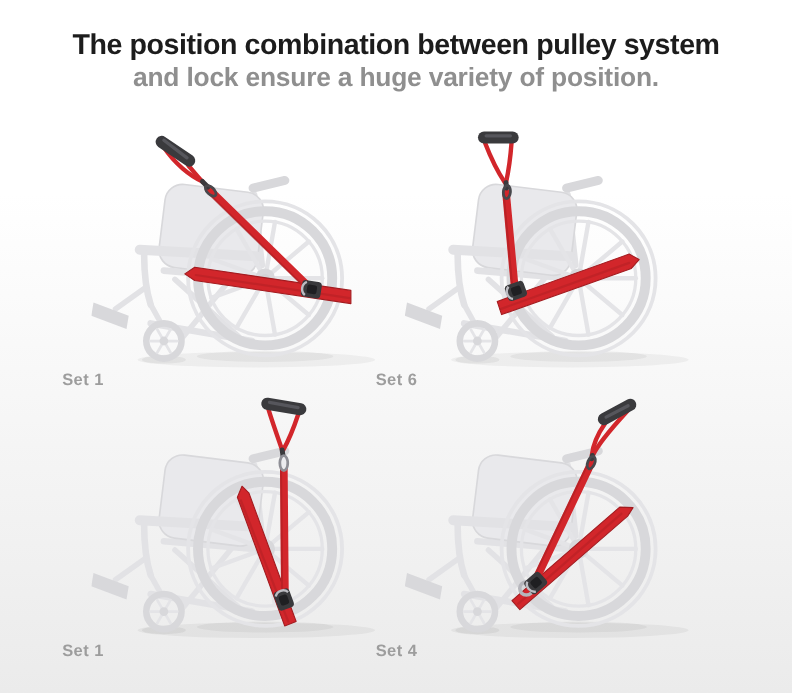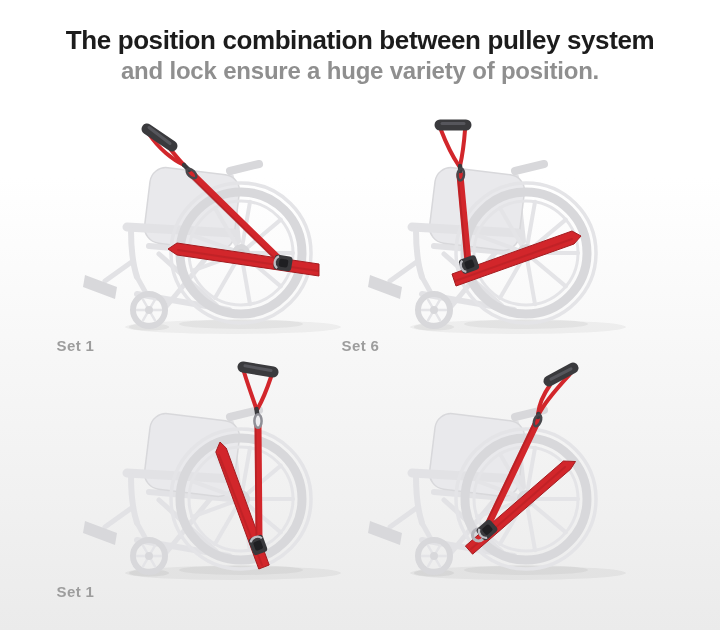--- a/index.html
+++ b/index.html
@@ -209,16 +209,17 @@
         <use href="#buckle" transform="translate(119,171) rotate(-41)"></use>
         <g>
           <path class="loopline" d="M182,26 C175,36 171,46 170,55"></path>
           <path class="loopline" d="M203,14 C192,26 177,42 171,55"></path>
           <path class="sleeve" d="M170.5,55 L170,58"></path>
           <ellipse class="biner" cx="169.5" cy="61.5" rx="3.2" ry="6" transform="rotate(22 169.5 61.5)"></ellipse>
           <path class="grip" d="M181,22 L205,9"></path>
           <path class="gripsheen" d="M183,20.2 L203,9.8"></path>
         </g>
       </svg>
+      <figcaption class="set-label">Set 4</figcaption>
     </figure>
 
   </div>
 </div>
 
 </body></html>

